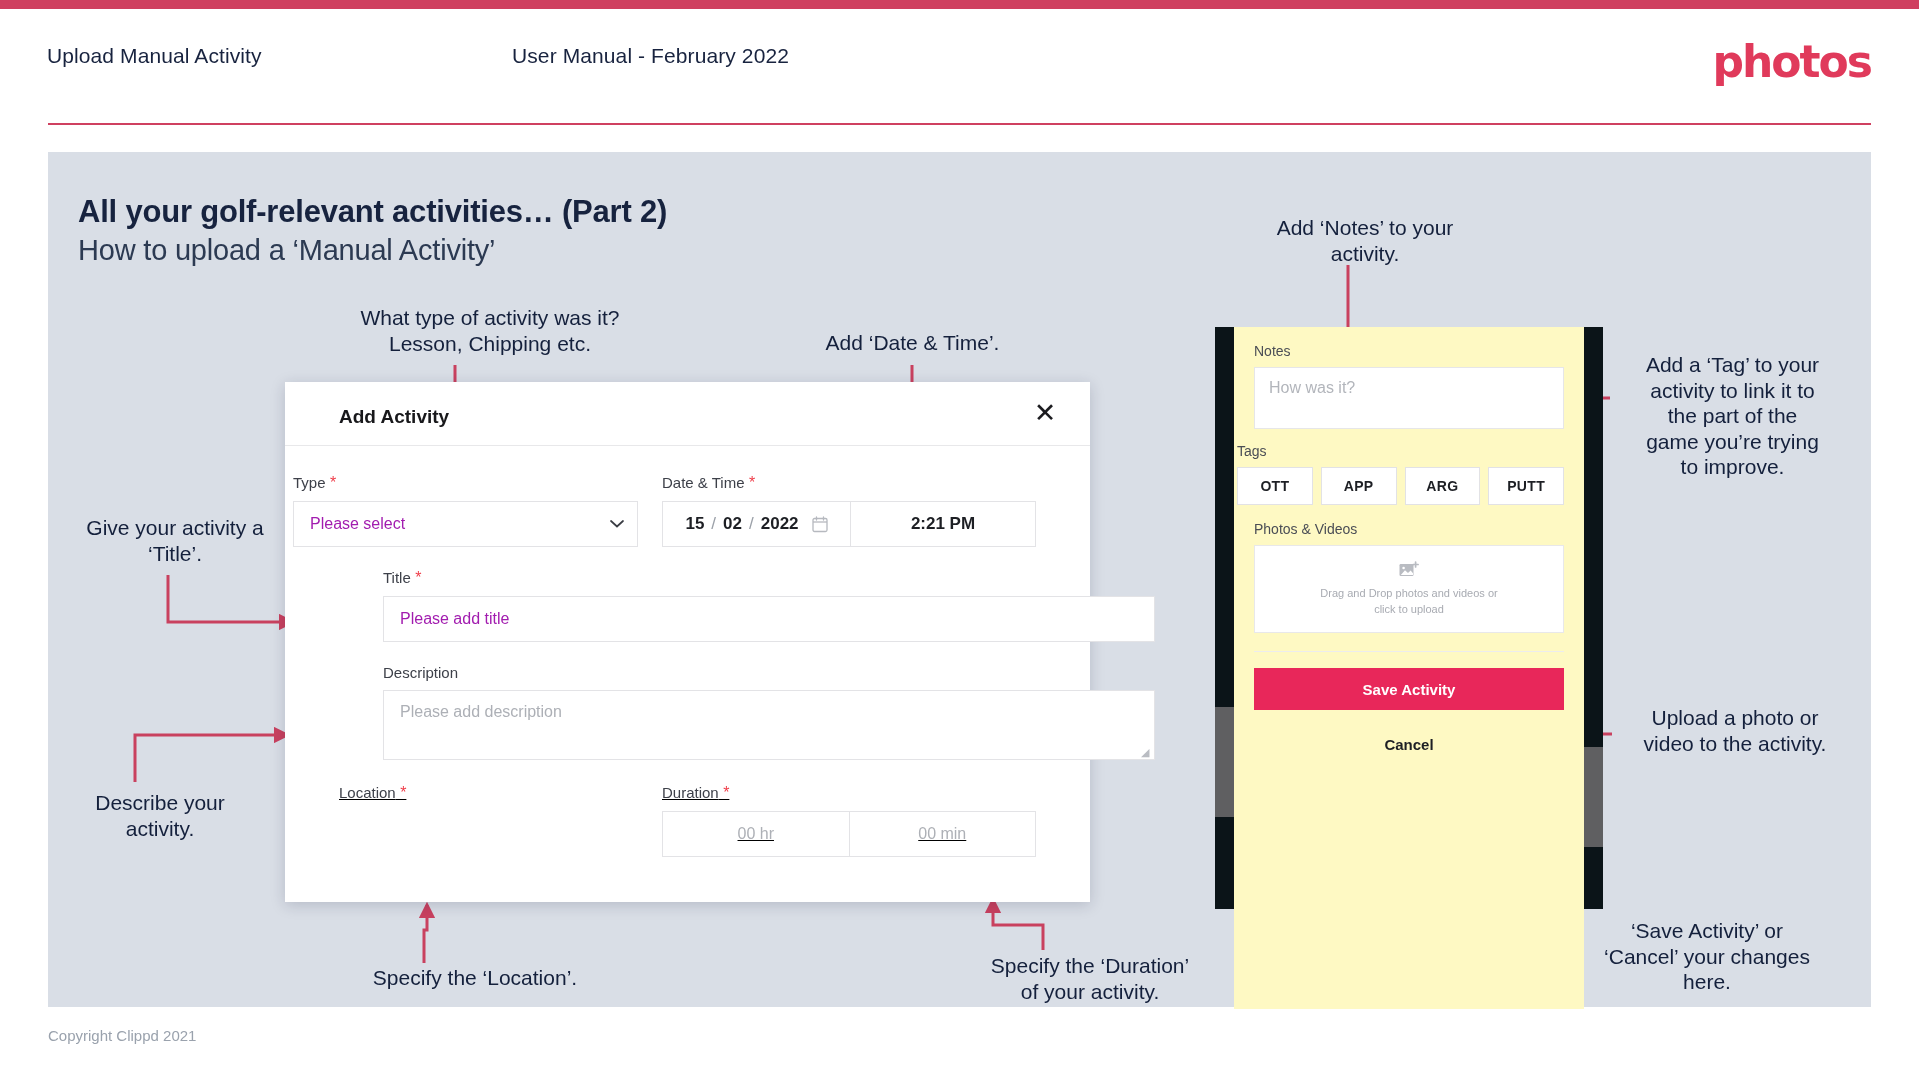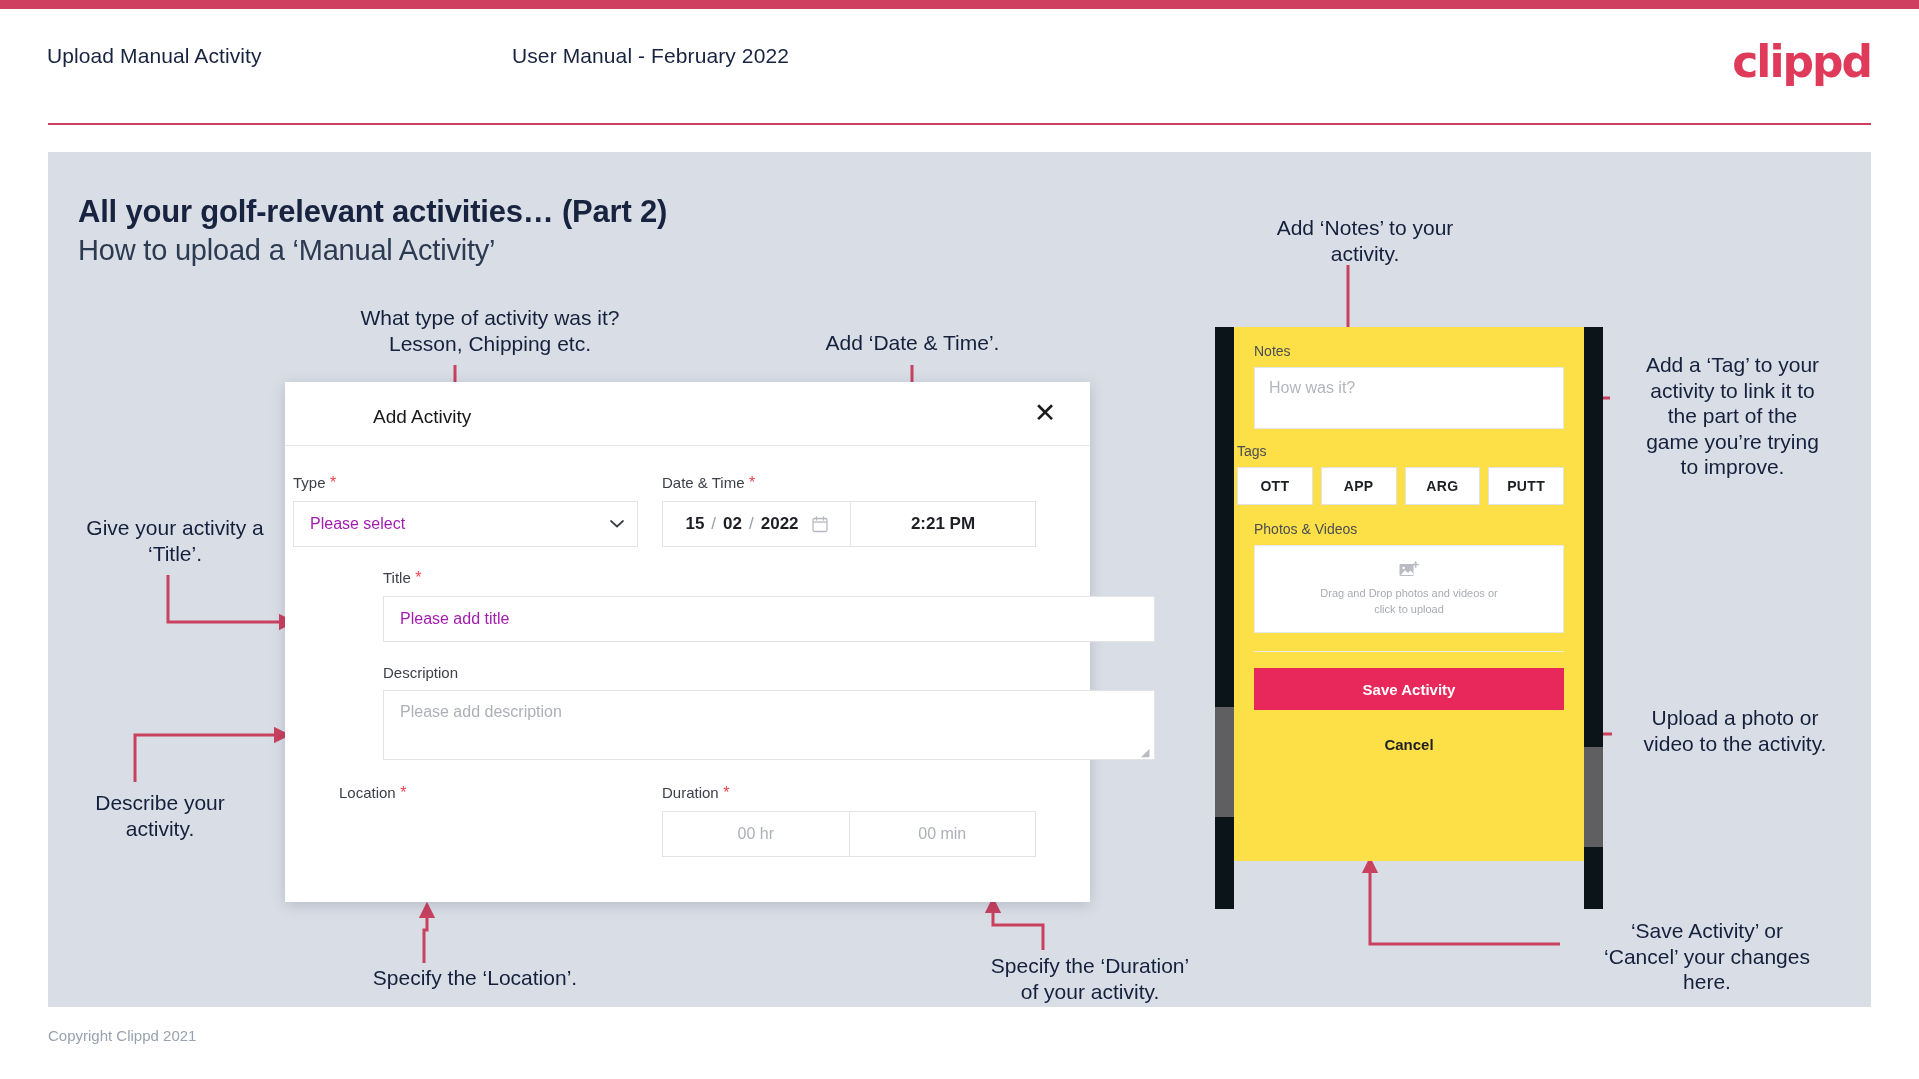--- a/index.html
+++ b/index.html
@@ -70,21 +70,21 @@
     position:absolute; left:285px; top:382px; width:805px; height:520px;
     background:#ffffff;
     box-shadow:0 3px 14px rgba(20,30,60,0.18);
   }
   .dialog-head {
     position:relative; height:64px;
     border-bottom:1px solid #e8e8ea;
   }
   .dialog-title {
     position:absolute; left:54px; top:24px;
-    font-size:19px; font-weight:normal; color:#18181b;margin-left:34px;
+    font-size:19px; font-weight:bold; color:#18181b;
   }
   .dialog-close {
     position:absolute; right:28px; top:14px;
     width:34px; height:34px; display:flex; align-items:center; justify-content:center;
     font-size:27px; color:#1b1b1f; cursor:pointer; line-height:1;
   }
 
   .form { position:absolute; left:0; top:64px; width:805px; }
 
   .field-label {
@@ -149,22 +149,22 @@
   }
   .bezel-l, .bezel-r {
     position:absolute; top:0; width:19px; height:582px; background:#0b1418;
   }
   .bezel-l { left:0; }
   .bezel-r { right:0; }
   .btn-grey {
     position:absolute; width:19px; background:#5f5f61;
   }
   .screen {
-    position:absolute; left:19px; top:0; width:350px; height:534px;
-    background:#fde047; overflow:hidden;
+    position:absolute; left:19px; top:0; width:350px; height:682px;
+    background:#fef9c3; overflow:hidden;
   }
 
   .p-label { font-size:14px; color:#4a4d55; }
   .p-box {
     border:1px solid #e6e6e8; background:#fff;
     font-size:16px; color:#b2b5bb;
   }
   .tag {
     border:1px solid #e2e2e5; background:#fff; height:38px;
     display:flex; align-items:center; justify-content:center;
@@ -189,21 +189,21 @@
 </style>
 </head>
 <body>
 
 <div id="root">
 
   <div class="top-bar"></div>
 
   <div class="header-title">Upload Manual Activity</div>
   <div class="header-sub">User Manual - February 2022</div>
-  <div class="logo">clippd</div>
+  <div class="logo">photos</div>
 
   <div class="header-rule"></div>
 
   <div class="slide"></div>
 
   <div class="slide-title">All your golf-relevant activities… (Part 2)</div>
   <div class="slide-subtitle">How to upload a ‘Manual Activity’</div>
 
   <div class="anno" style="left:330px; top:305px; width:320px;">What type of activity was it?<br>Lesson, Chipping etc.</div>
 
@@ -310,21 +310,21 @@
       </div>
 
       <div class="full" style="margin-top:22px;">
         <div class="field-label">Description</div>
         <div class="ta">
           <span>Please add description</span>
           <span class="grip">◢</span>
         </div>
       </div>
 
-      <div class="row" style="margin-top:24px;">
+      <div class="row" style="margin-top:24px;text-decoration:underline;">
         <div class="col-left">
           <div class="field-label">
             <span>Location</span><span class="req"> *</span>
           </div>
         </div>
         <div class="col-right">
           <div class="field-label">
             <span>Duration</span><span class="req"> *</span>
           </div>
           <div class="dur">

